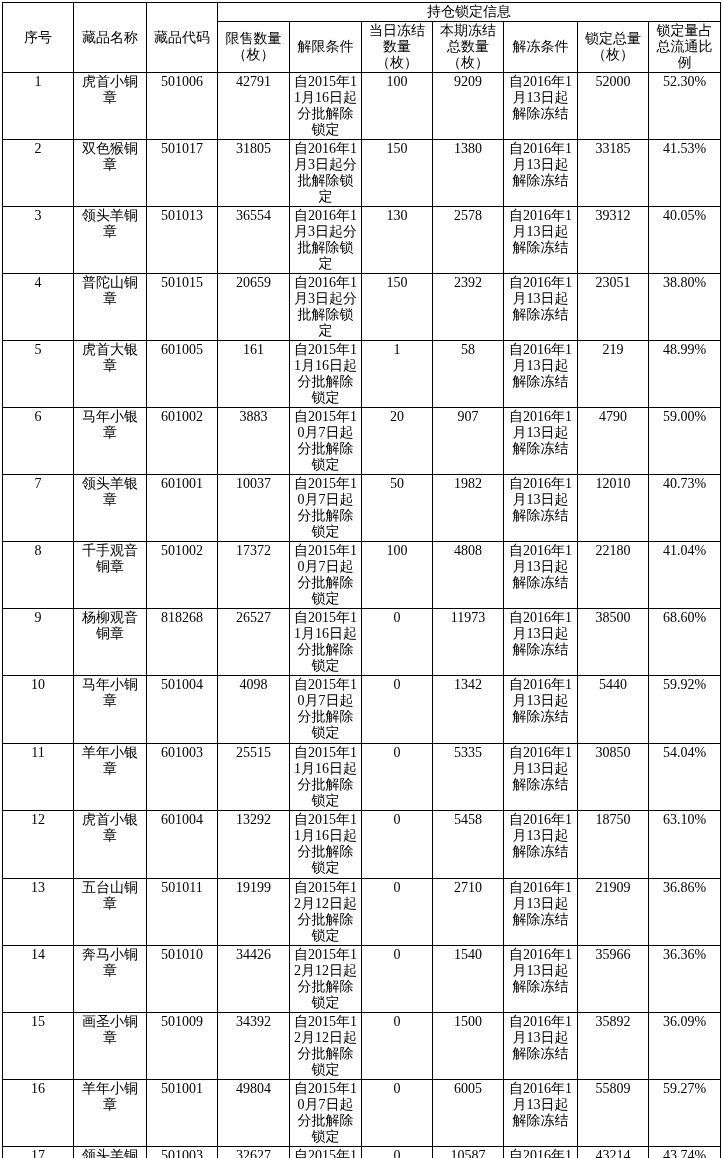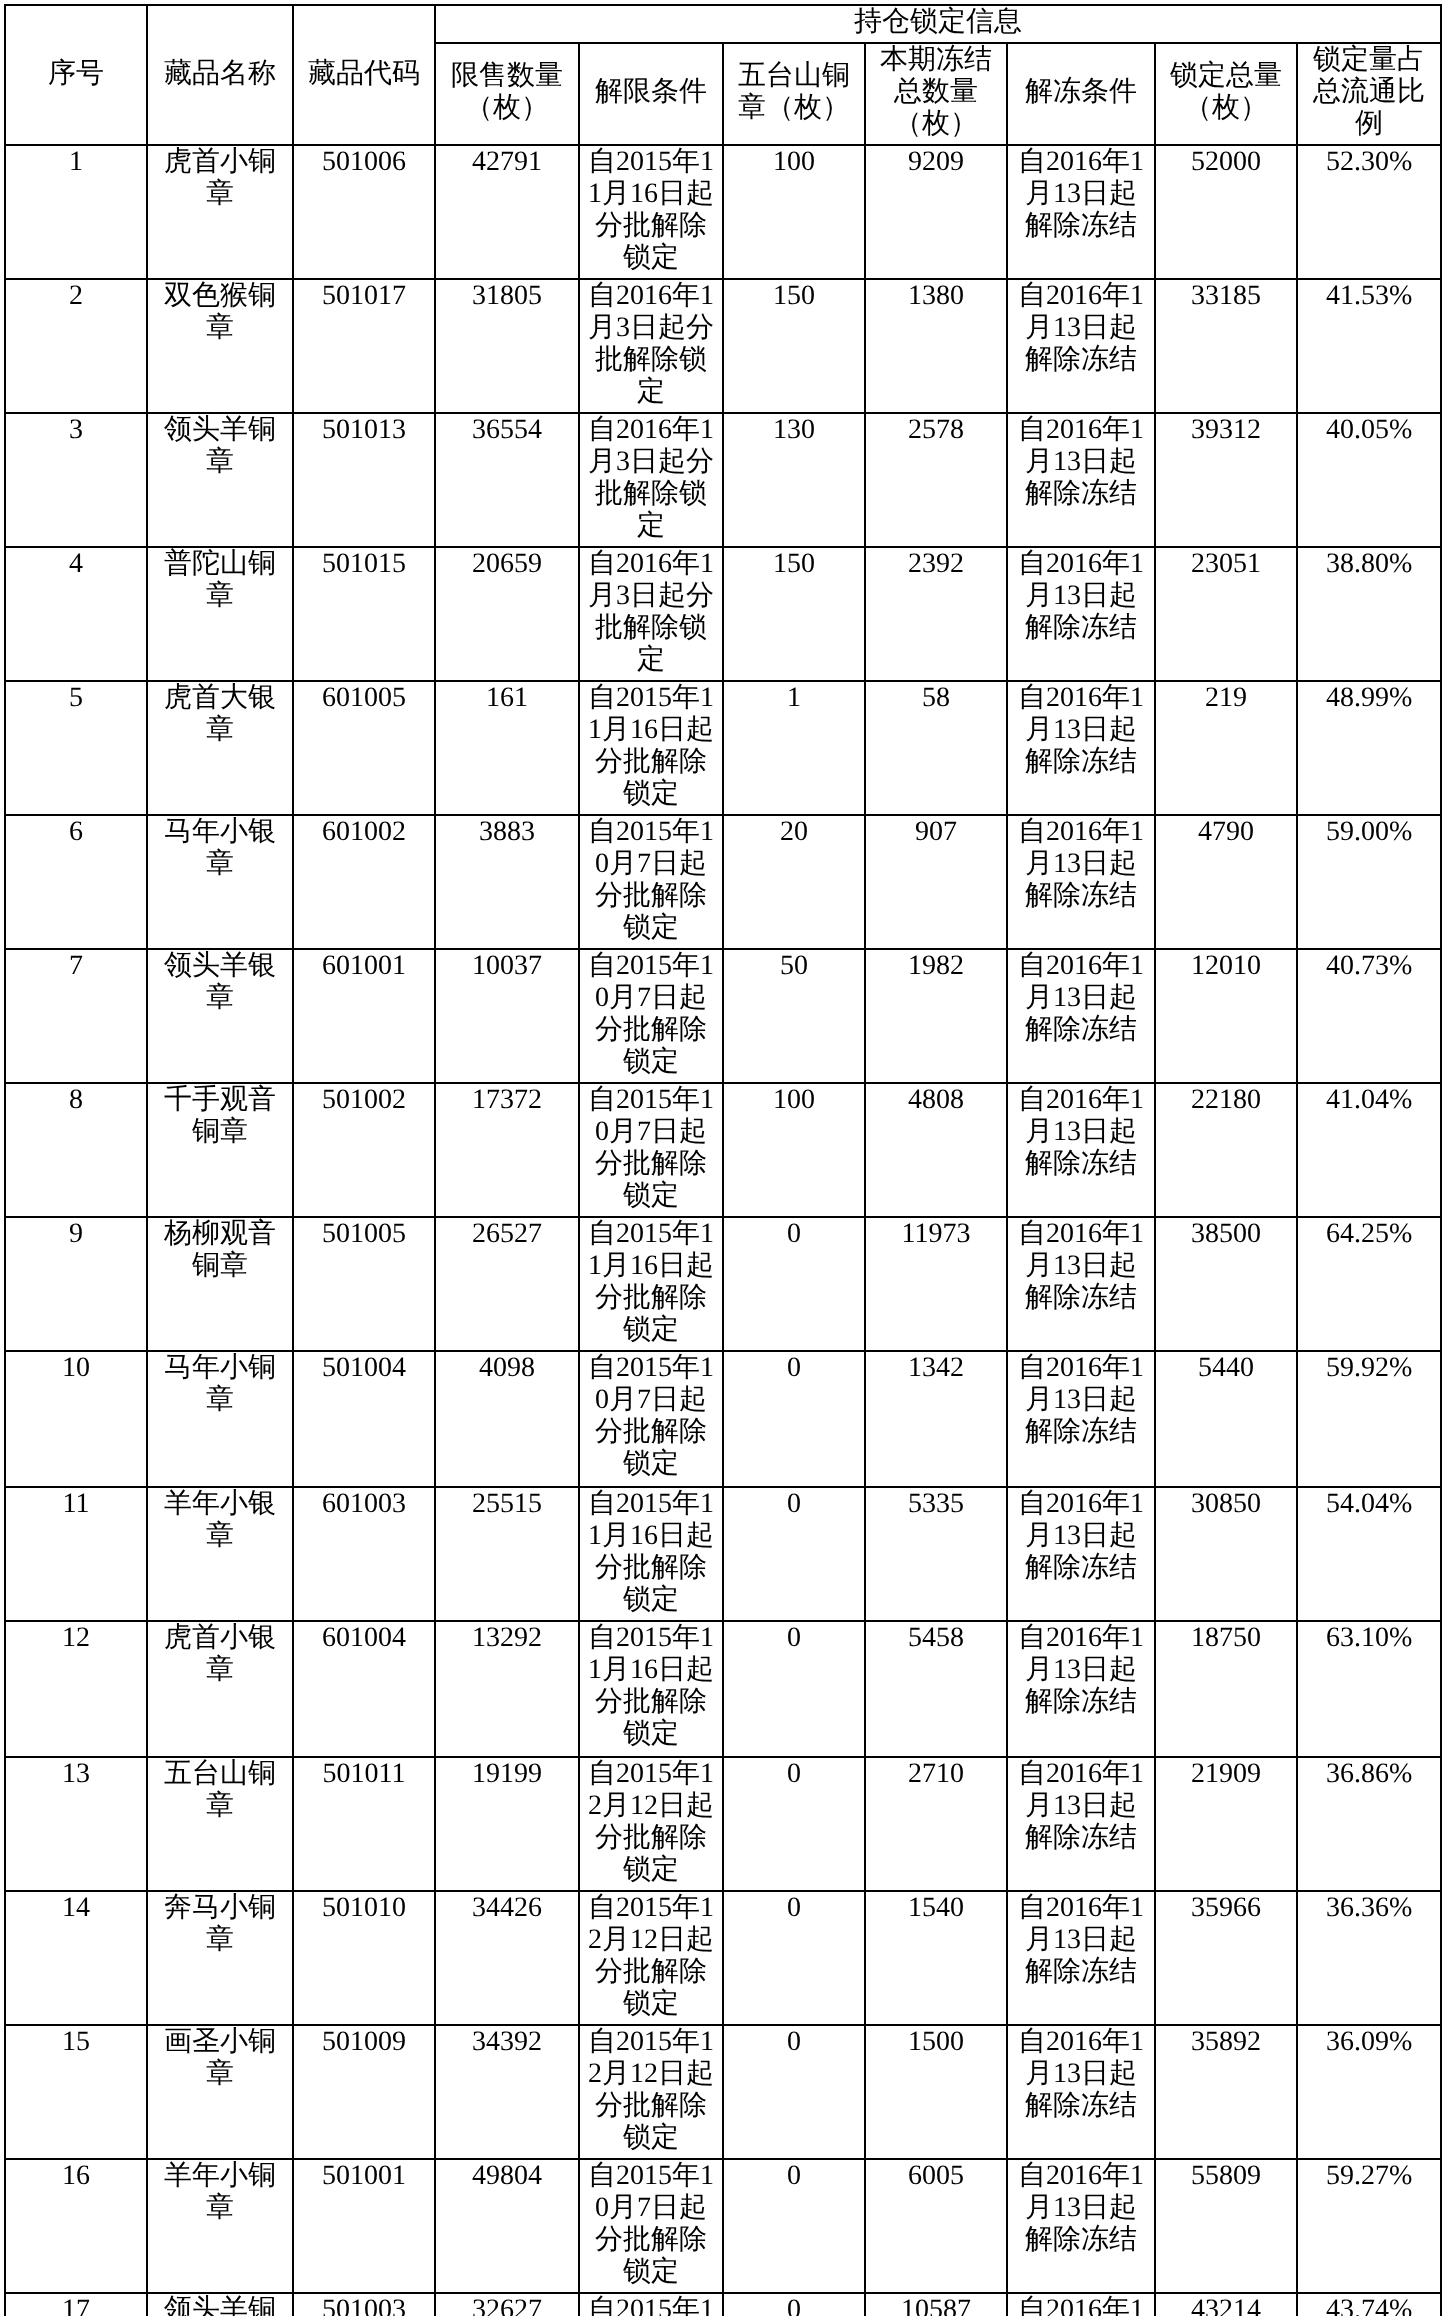--- a/index.html
+++ b/index.html
@@ -79,21 +79,21 @@
     <thead>
       <tr class="group-row">
         <th rowspan="2">序号</th>
         <th rowspan="2">藏品名称</th>
         <th rowspan="2">藏品代码</th>
         <th colspan="7">持仓锁定信息</th>
       </tr>
       <tr class="cols-row">
         <th>限售数量（枚）</th>
         <th>解限条件</th>
-        <th>五台山铜章（枚）</th>
+        <th>当日冻结数量（枚）</th>
         <th>本期冻结总数量（枚）</th>
         <th>解冻条件</th>
         <th>锁定总量（枚）</th>
         <th>锁定量占总流通比例</th>
       </tr>
     </thead>
     <tbody>
         <tr>
           <td>1</td>
           <td>虎首小铜章</td>
@@ -186,28 +186,28 @@
           <td>自2015年10月7日起分批解除锁定</td>
           <td>100</td>
           <td>4808</td>
           <td>自2016年1月13日起解除冻结</td>
           <td>22180</td>
           <td>41.04%</td>
         </tr>
         <tr>
           <td>9</td>
           <td>杨柳观音铜章</td>
-          <td>501005</td>
+          <td>818268</td>
           <td>26527</td>
           <td>自2015年11月16日起分批解除锁定</td>
           <td>0</td>
           <td>11973</td>
           <td>自2016年1月13日起解除冻结</td>
           <td>38500</td>
-          <td>64.25%</td>
+          <td>68.60%</td>
         </tr>
         <tr>
           <td>10</td>
           <td>马年小铜章</td>
           <td>501004</td>
           <td>4098</td>
           <td>自2015年10月7日起分批解除锁定</td>
           <td>0</td>
           <td>1342</td>
           <td>自2016年1月13日起解除冻结</td>

